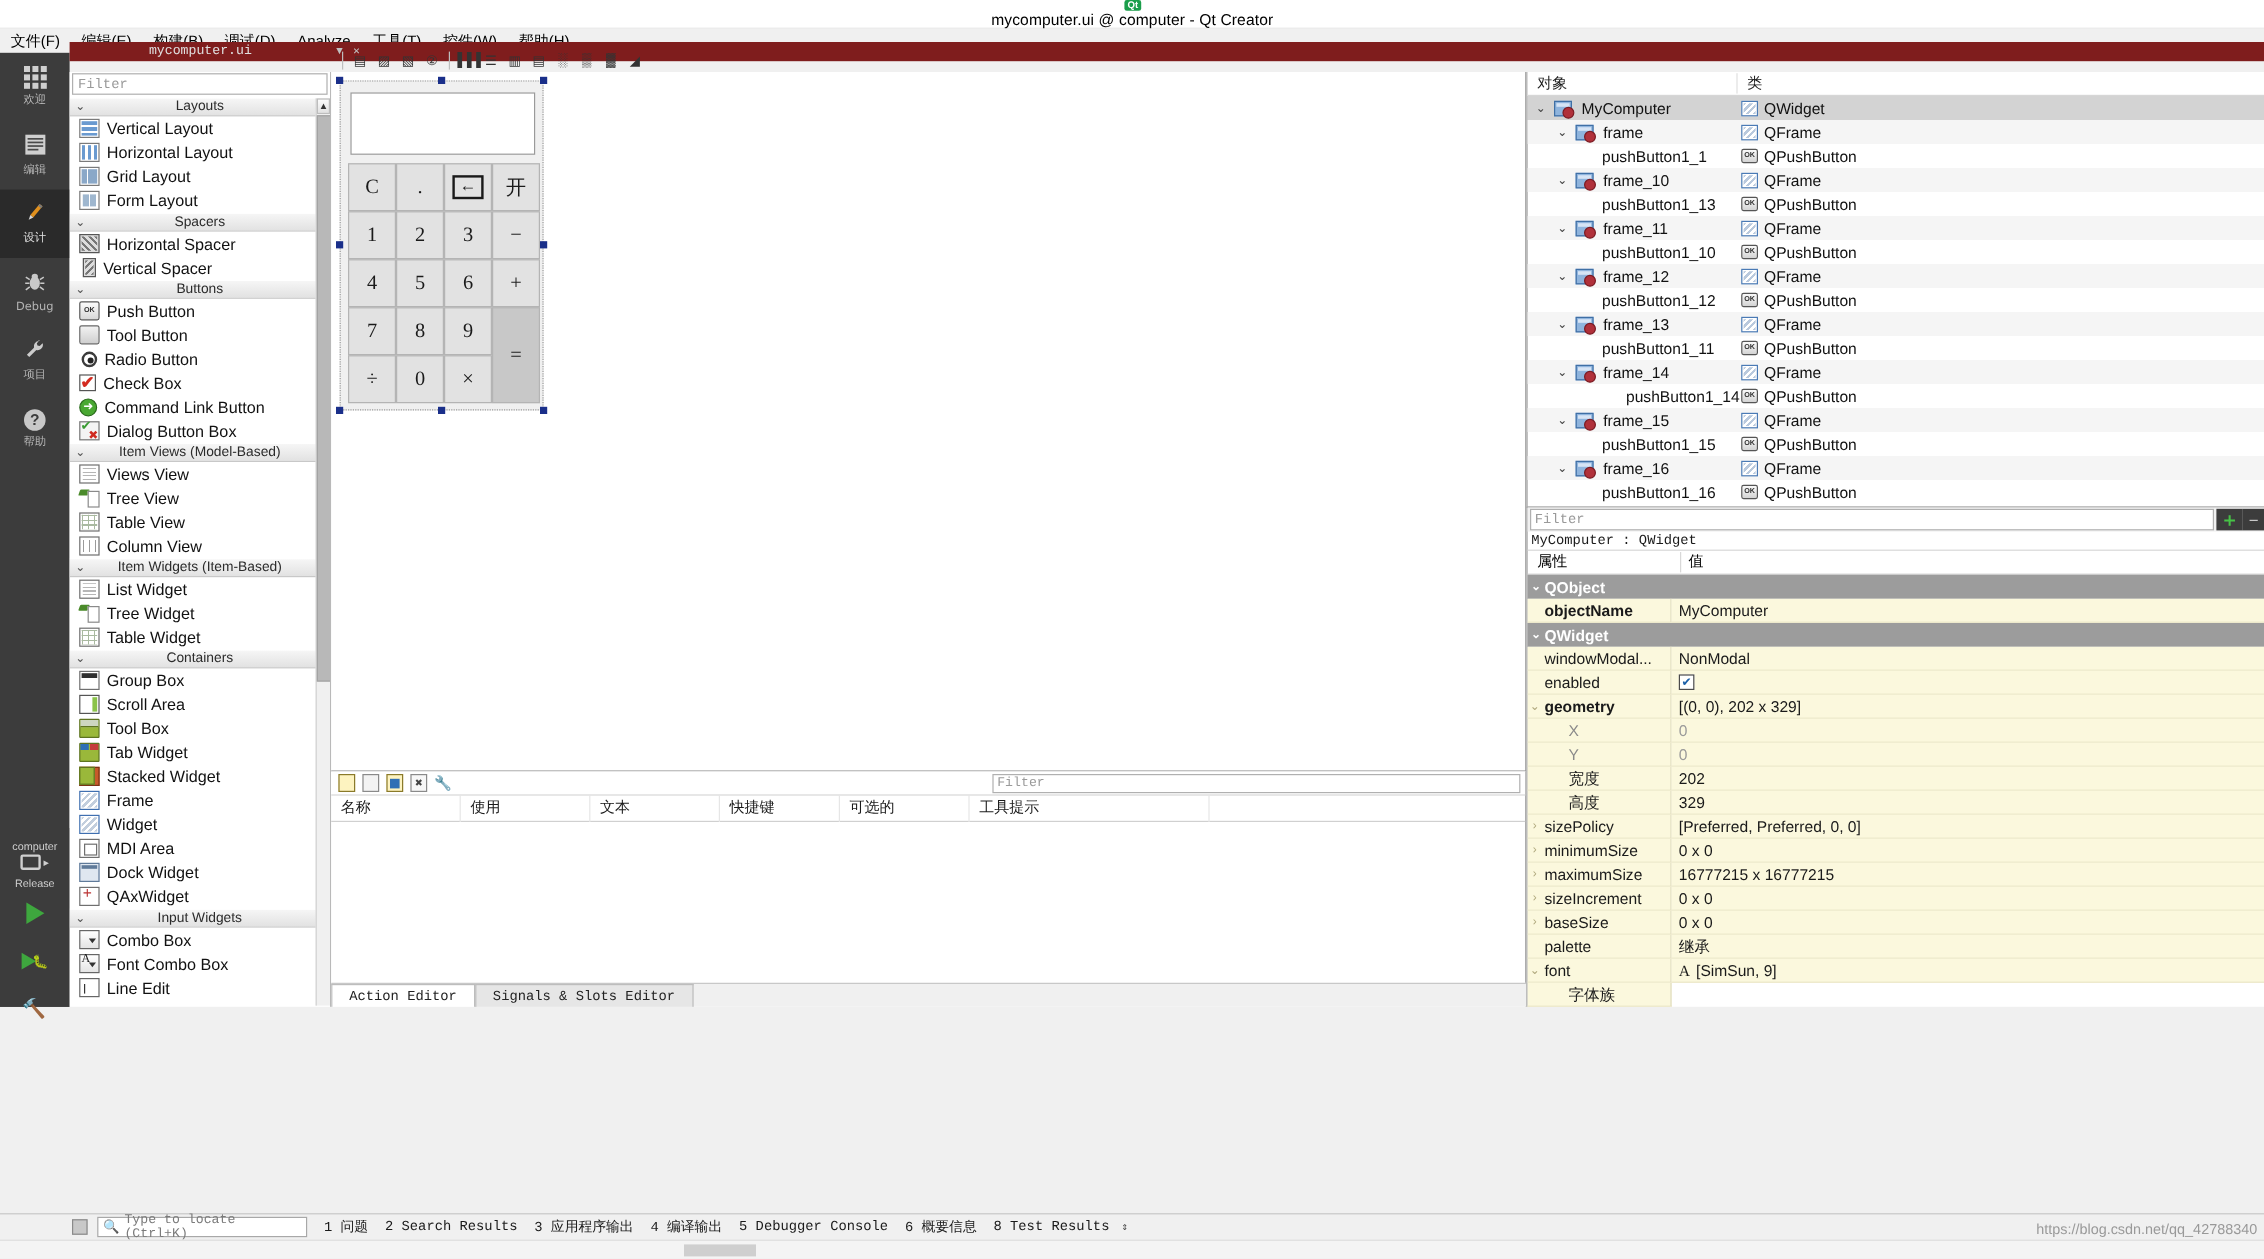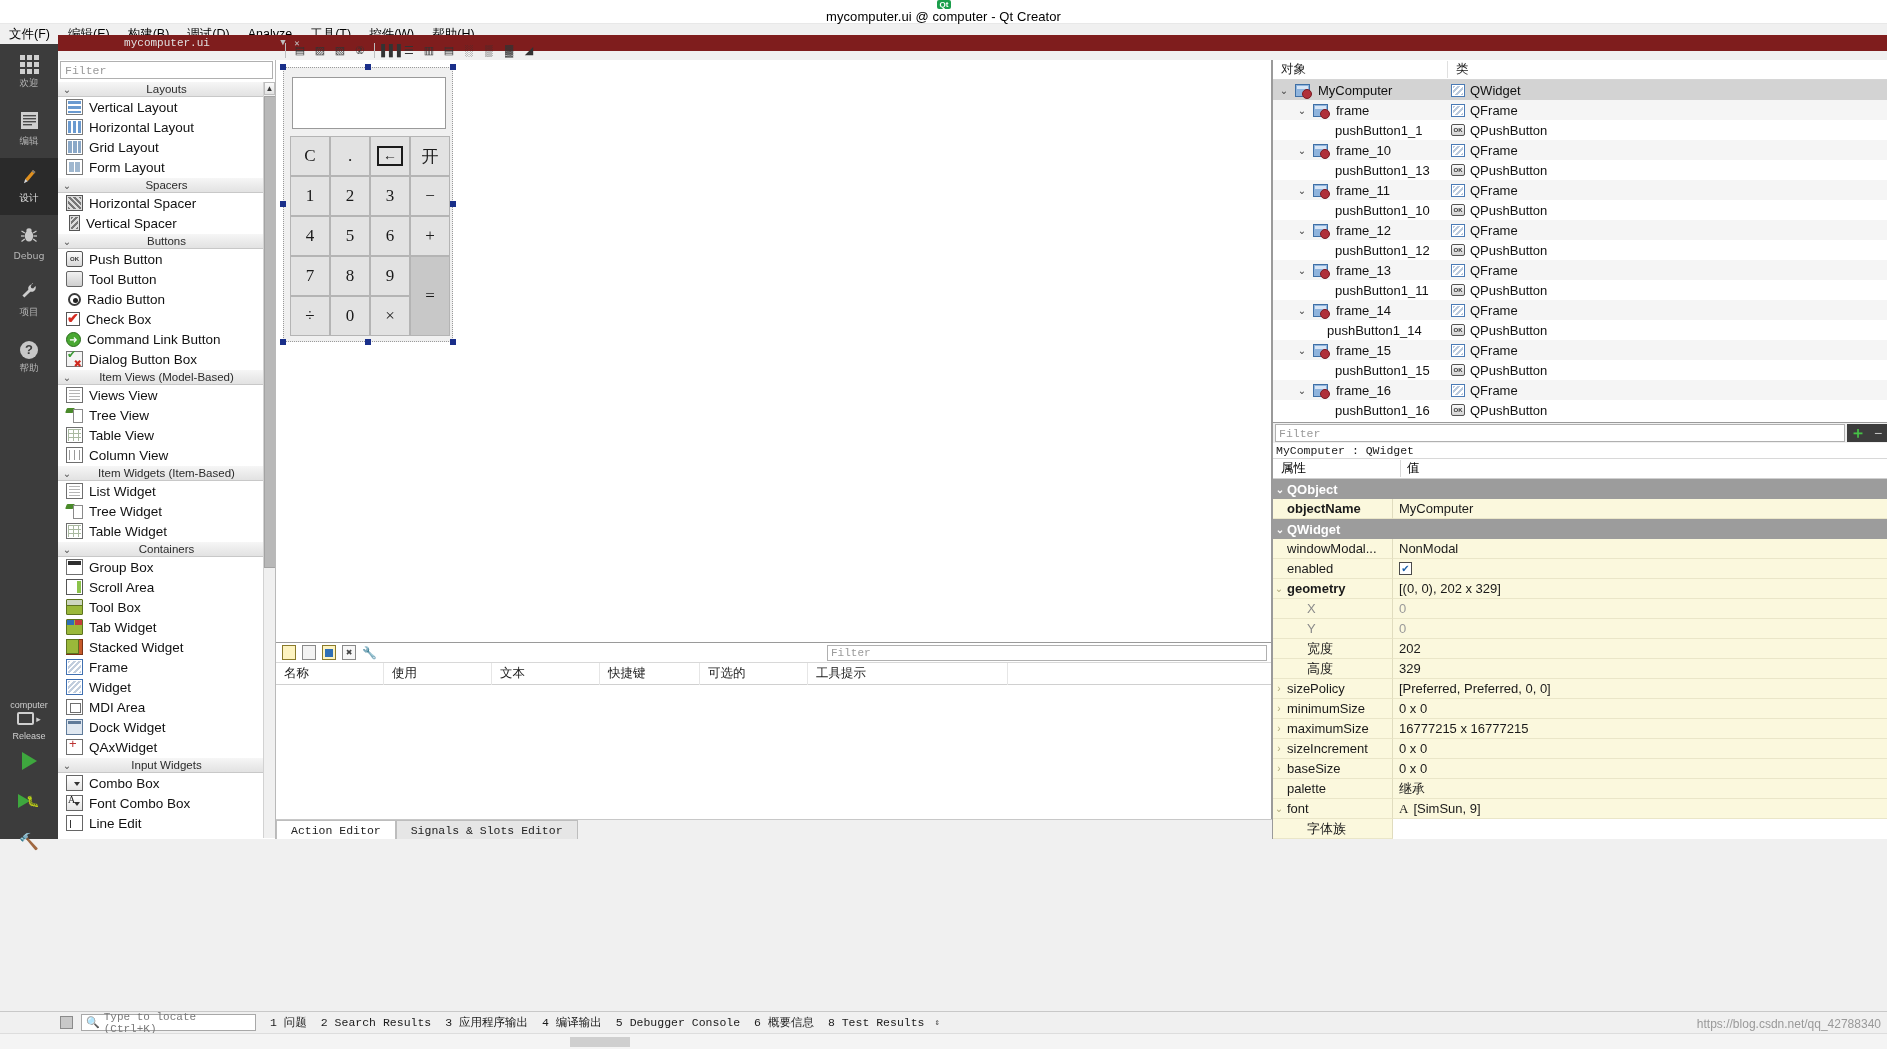--- a/index.html
+++ b/index.html
@@ -1024,21 +1024,21 @@
             <span class="obj-chev">⌄</span>
             <span class="ico-form"></span>
             <span style="padding-left: 4px;">frame_14</span>
           </div>
           <div class="obj-c2">
             <span class="ico-widget"></span>
             <span>QFrame</span>
           </div>
         </div>
         <div class="obj-row">
-          <div class="obj-c1" style="padding-left: 32px; text-align: right;">
+          <div class="obj-c1" style="padding-left: 60px; text-align: right;">
             <span class="obj-chev"></span>
             <span style="padding-left: 4px;">pushButton1_14</span>
           </div>
           <div class="obj-c2">
             <span class="ico-pb">OK</span>
             <span>QPushButton</span>
           </div>
         </div>
         <div class="obj-row alt">
           <div class="obj-c1" style="padding-left: 22px;">

